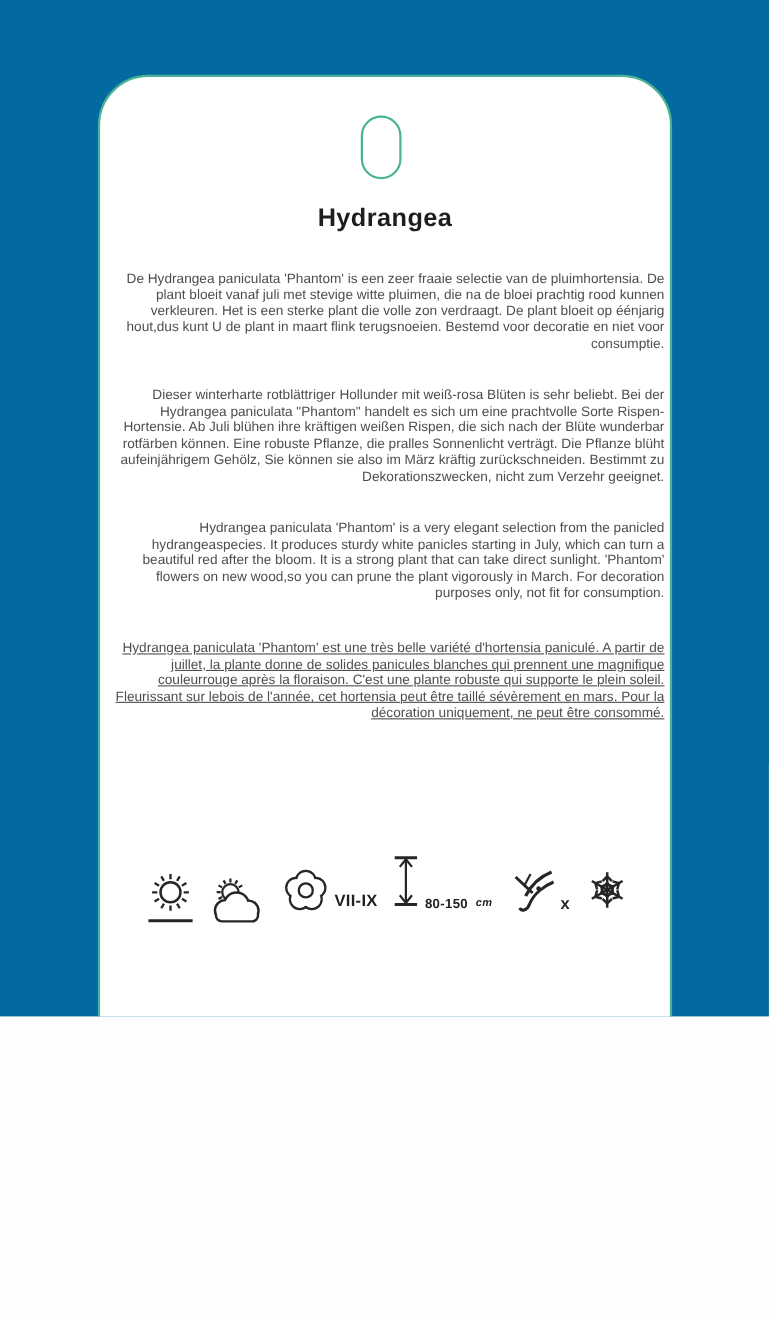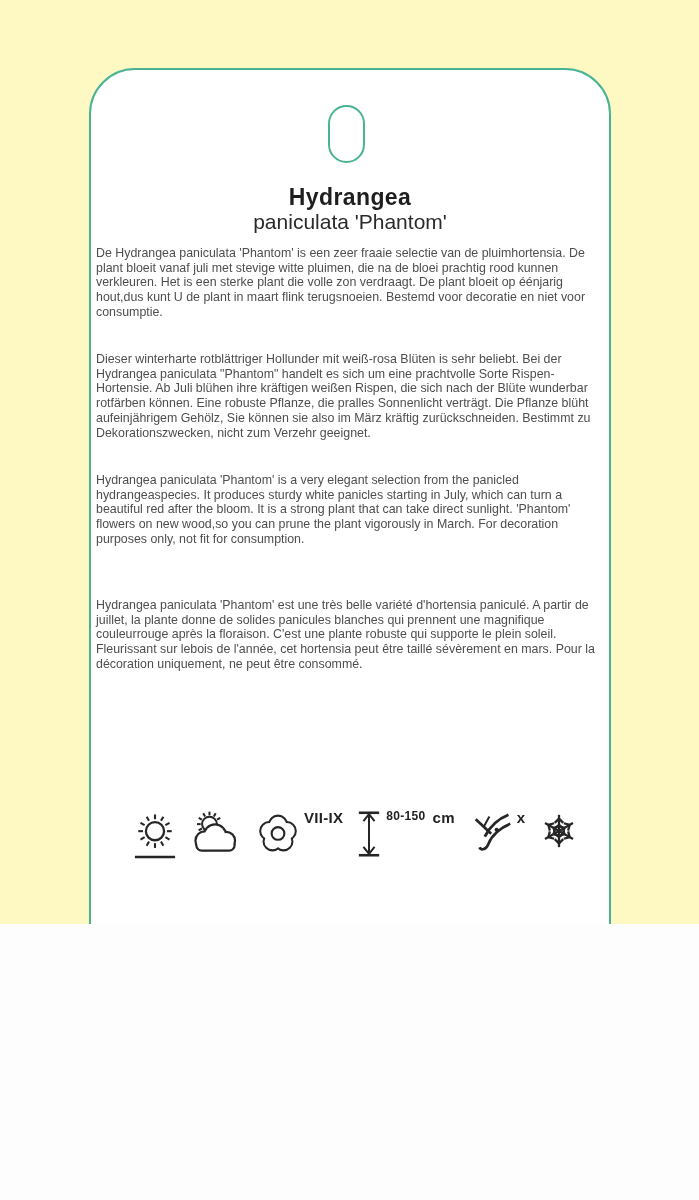--- a/index.html
+++ b/index.html
@@ -3,37 +3,37 @@
 <meta charset="utf-8">
 <style>
   :root{
     --card-border:#4ab394;
     --body-text:#4e4e4e;
     --heading-text:#1e1e1e;
     --icon-stroke:#262626;
   }
   *{margin:0;padding:0;box-sizing:border-box;}
   body{background:#fdfdfd;font-family:"Liberation Sans",sans-serif;}
-  .canvas{position:relative;width:699px;height:924px;background:#fef9c3;overflow:hidden;}
+  .canvas{position:relative;width:699px;height:924px;background:#0369a1;overflow:hidden;}
   .card{position:absolute;left:89px;top:68px;width:522px;height:1063px;background:#fff;
         border:2px solid var(--card-border);border-radius:46px;}
   .slot{position:absolute;left:237px;top:35px;width:37px;height:58px;
         border:2.5px solid var(--card-border);border-radius:20px;background:#fff;}
   .title{position:absolute;top:114px;left:0;width:100%;text-align:center;
          font-size:23px;font-weight:bold;color:var(--heading-text);letter-spacing:.4px;}
   .subtitle{position:absolute;top:140px;left:0;width:100%;text-align:center;
          font-size:21px;color:#2a2a2a;}
   .para{position:absolute;left:50%;transform:translateX(-50%);width:508px;
-        text-align:left;font-size:12.4px;line-height:14.7px;color:var(--body-text);}
+        text-align:right;font-size:12.4px;line-height:14.7px;color:var(--body-text);}
   .p-nl{top:176px;}
   .p-de{top:282px;}
   .p-en{top:403px;}
-  .p-fr{top:528px;}
-  .care-row{position:absolute;left:42px;top:740px;width:450px;height:62px;
-            display:flex;align-items:flex-start;color:var(--icon-stroke);}
+  .p-fr{top:512px;text-decoration:underline;}
+  .care-row{position:absolute;left:42px;top:708px;width:450px;height:62px;
+            display:flex;align-items:flex-end;color:var(--icon-stroke);}
   .care-row svg{display:block;flex:none;}
   .care-txt{font-size:15px;font-weight:bold;color:#222;letter-spacing:.3px;line-height:1;}
   .pots-row{position:absolute;left:172px;top:856px;display:flex;gap:13px;color:var(--icon-stroke);}
   .passport{position:absolute;left:154px;top:948px;width:211px;height:98px;
             border:1.5px solid #2b2b2b;background:#fff;font-family:"DejaVu Sans",sans-serif;}
   .pp-title{position:absolute;right:11px;top:10px;font-size:12.5px;font-weight:bold;color:#161616;text-align:center;}
   .pp-flag{position:absolute;left:9px;top:8px;}
   .pp-field{position:absolute;font-size:12.5px;color:#222;white-space:nowrap;margin-left:18px;}
   .pp-label{font-size:10.5px;font-weight:bold;margin-right:4px;}
   .f-a{left:9px;top:52px;}  .f-c{left:145px;top:52px;}
@@ -46,21 +46,20 @@
 </style>
 </head>
 <body>
 
 <div class="canvas">
   <div class="card">
 
     <div class="slot"></div>
 
     <div class="title">Hydrangea</div>
-    <div class="subtitle">paniculata 'Phantom'</div>
 
     <p class="para p-nl">De Hydrangea paniculata 'Phantom' is een zeer fraaie selectie van de pluimhortensia. De plant bloeit vanaf juli met stevige witte pluimen, die na de bloei prachtig rood kunnen verkleuren. Het is een sterke plant die volle zon verdraagt. De plant bloeit op éénjarig hout,dus kunt U de plant in maart flink terugsnoeien. Bestemd voor decoratie en niet voor consumptie.</p>
     <p class="para p-de">Dieser winterharte rotblättriger Hollunder mit weiß-rosa Blüten is sehr beliebt. Bei der Hydrangea paniculata "Phantom" handelt es sich um eine prachtvolle Sorte Rispen-Hortensie. Ab Juli blühen ihre kräftigen weißen Rispen, die sich nach der Blüte wunderbar rotfärben können. Eine robuste Pflanze, die pralles Sonnenlicht verträgt. Die Pflanze blüht aufeinjährigem Gehölz, Sie können sie also im März kräftig zurückschneiden. Bestimmt zu Dekorationszwecken, nicht zum Verzehr geeignet.</p>
     <p class="para p-en">Hydrangea paniculata 'Phantom' is a very elegant selection from the panicled hydrangeaspecies. It produces sturdy white panicles starting in July, which can turn a beautiful red after the bloom. It is a strong plant that can take direct sunlight. 'Phantom' flowers on new wood,so you can prune the plant vigorously in March. For decoration purposes only, not fit for consumption.</p>
     <p class="para p-fr">Hydrangea paniculata 'Phantom' est une très belle variété d'hortensia paniculé. A partir de juillet, la plante donne de solides panicules blanches qui prennent une magnifique couleurrouge après la floraison. C'est une plante robuste qui supporte le plein soleil. Fleurissant sur lebois de l'année, cet hortensia peut être taillé sévèrement en mars. Pour la décoration uniquement, ne peut être consommé.</p>
 
     <div class="care-row">
 
       <svg width="44" height="50" viewBox="0 0 46 50" stroke="currentColor" fill="none" style="margin-right:14px;">
         <circle cx="23" cy="21" r="9.5" stroke-width="2.4"></circle>
@@ -126,21 +125,21 @@
       <span class="care-txt" style="margin:0 13px 13px 0;">VII-IX</span>
 
       <svg width="26" height="48" viewBox="0 0 28 52" stroke="currentColor" fill="none" style="margin-right:4px;margin-bottom:15px;">
         <line x1="3" y1="3" x2="25" y2="3" stroke-width="2.8"></line>
         <line x1="3" y1="49" x2="25" y2="49" stroke-width="2.8"></line>
         <line x1="14" y1="5" x2="14" y2="47" stroke-width="2.2"></line>
         <polyline points="8,12 14,4.5 20,12" stroke-width="2.2"></polyline>
         <polyline points="8,40 14,47.5 20,40" stroke-width="2.2"></polyline>
       </svg>
       <span class="care-txt" style="margin:0 7px 13px 0;font-size:12px;">80-150</span>
-      <span class="care-txt" style="margin:0 18px 13px 0;font-size:15px;">cm</span>
+      <span class="care-txt" style="margin:0 18px 13px 0;font-size:10px;font-style:italic;">cm</span>
 
       <svg width="40" height="44" viewBox="0 0 44 48" stroke="currentColor" fill="none" style="margin-right:4px;margin-bottom:8px;">
         <line x1="3" y1="10" x2="20" y2="26" stroke-width="3"></line>
         <line x1="12" y1="18" x2="18" y2="7" stroke-width="2.2"></line>
         <path d="M39,5 C29,9 19,17 13,29" stroke-width="3.2"></path>
         <path d="M41,15 C31,19 21,27 17,37 C15,43 9,45 7,41" stroke-width="3"></path>
         <circle cx="26" cy="21.5" r="2.3" fill="currentColor" stroke="none"></circle>
       </svg>
       <span class="care-txt" style="margin:0 15px 11px 0;">x</span>
 

